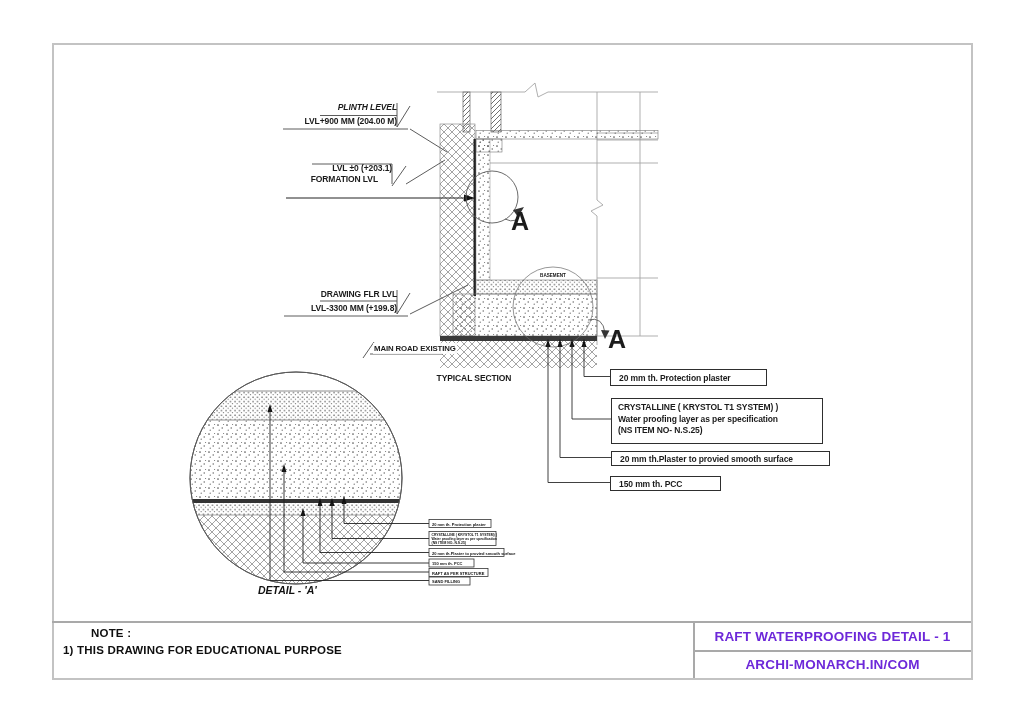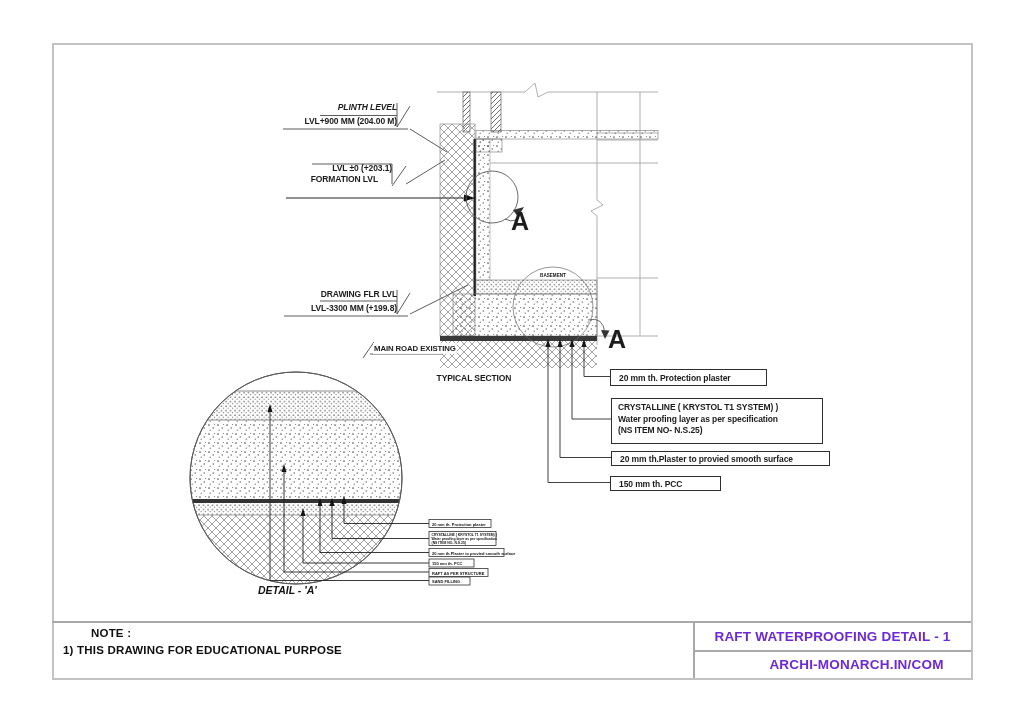--- a/index.html
+++ b/index.html
@@ -223,14 +223,14 @@
   <div class="caption" style="left:258px;top:584px;width:110px;font-style:italic;">DETAIL - 'A'</div>
 
   <div class="tbline" style="left:52px;top:621px;width:919px;height:1.5px;"></div>
   <div class="tbline" style="left:693px;top:621px;width:1.5px;height:57px;"></div>
   <div class="tbline" style="left:693px;top:650px;width:278px;height:1.5px;"></div>
 
   <div class="noteTxt" style="left:47px;top:627px;margin-left:44px;">NOTE :</div>
   <div class="noteTxt" style="left:63px;top:644px;">1) THIS DRAWING FOR EDUCATIONAL PURPOSE</div>
 
   <div class="titleCell" style="left:694px;top:622px;width:277px;height:28px;">RAFT WATERPROOFING DETAIL - 1</div>
-  <div class="titleCell" style="left:694px;top:651px;width:277px;height:27px;margin-left:24px;">ARCHI-MONARCH.IN/COM</div>
+  <div class="titleCell" style="left:694px;top:651px;width:277px;height:27px;">ARCHI-MONARCH.IN/COM</div>
 </div>
 
 </body></html>

